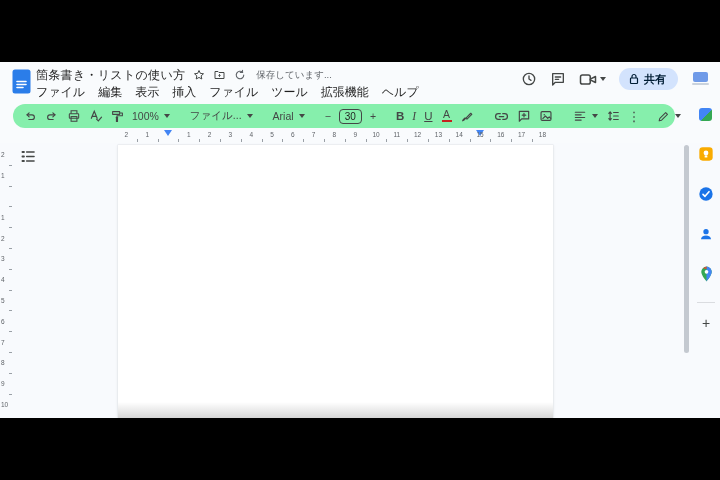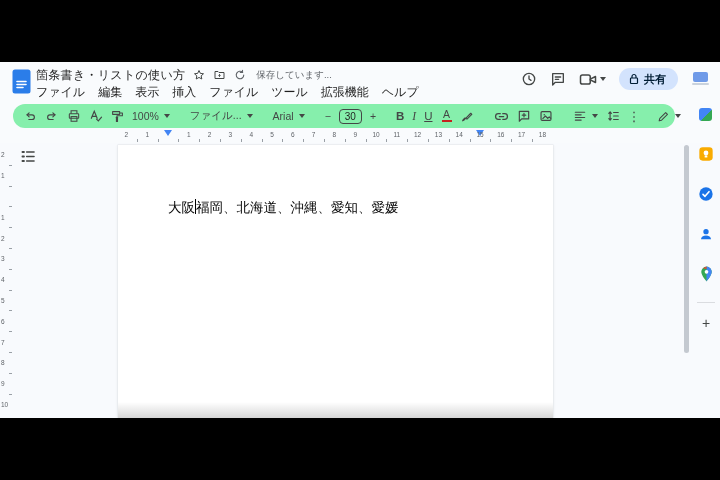--- a/index.html
+++ b/index.html
@@ -354,21 +354,20 @@
 
       <span class="outline-toggle">
         <svg width="15" height="13" viewBox="0 0 16 14" fill="none" stroke="#444746" stroke-width="1.6" stroke-linecap="round">
           <path d="M6 2.2h8M6 7h8M6 11.8h8"></path>
           <path d="M1.5 2.2h1.6M1.5 7h1.6M1.5 11.8h1.6" stroke-width="2"></path>
         </svg>
       </span>
 
       <div class="page">
         <div class="doc-text">
-          <div><span>大阪</span><span class="cursor"></span><span>福岡、北海道、沖縄、愛知、愛媛</span></div>
         </div>
       </div>
       <div class="page-fold-shadow"></div>
 
       <div class="scrollbar"></div>
 
       <div class="side-panel">
         <span>
           <svg width="16" height="16" viewBox="0 0 24 24">
             <rect x="2" y="2" width="20" height="20" rx="5" fill="#f9ab00"></rect>

